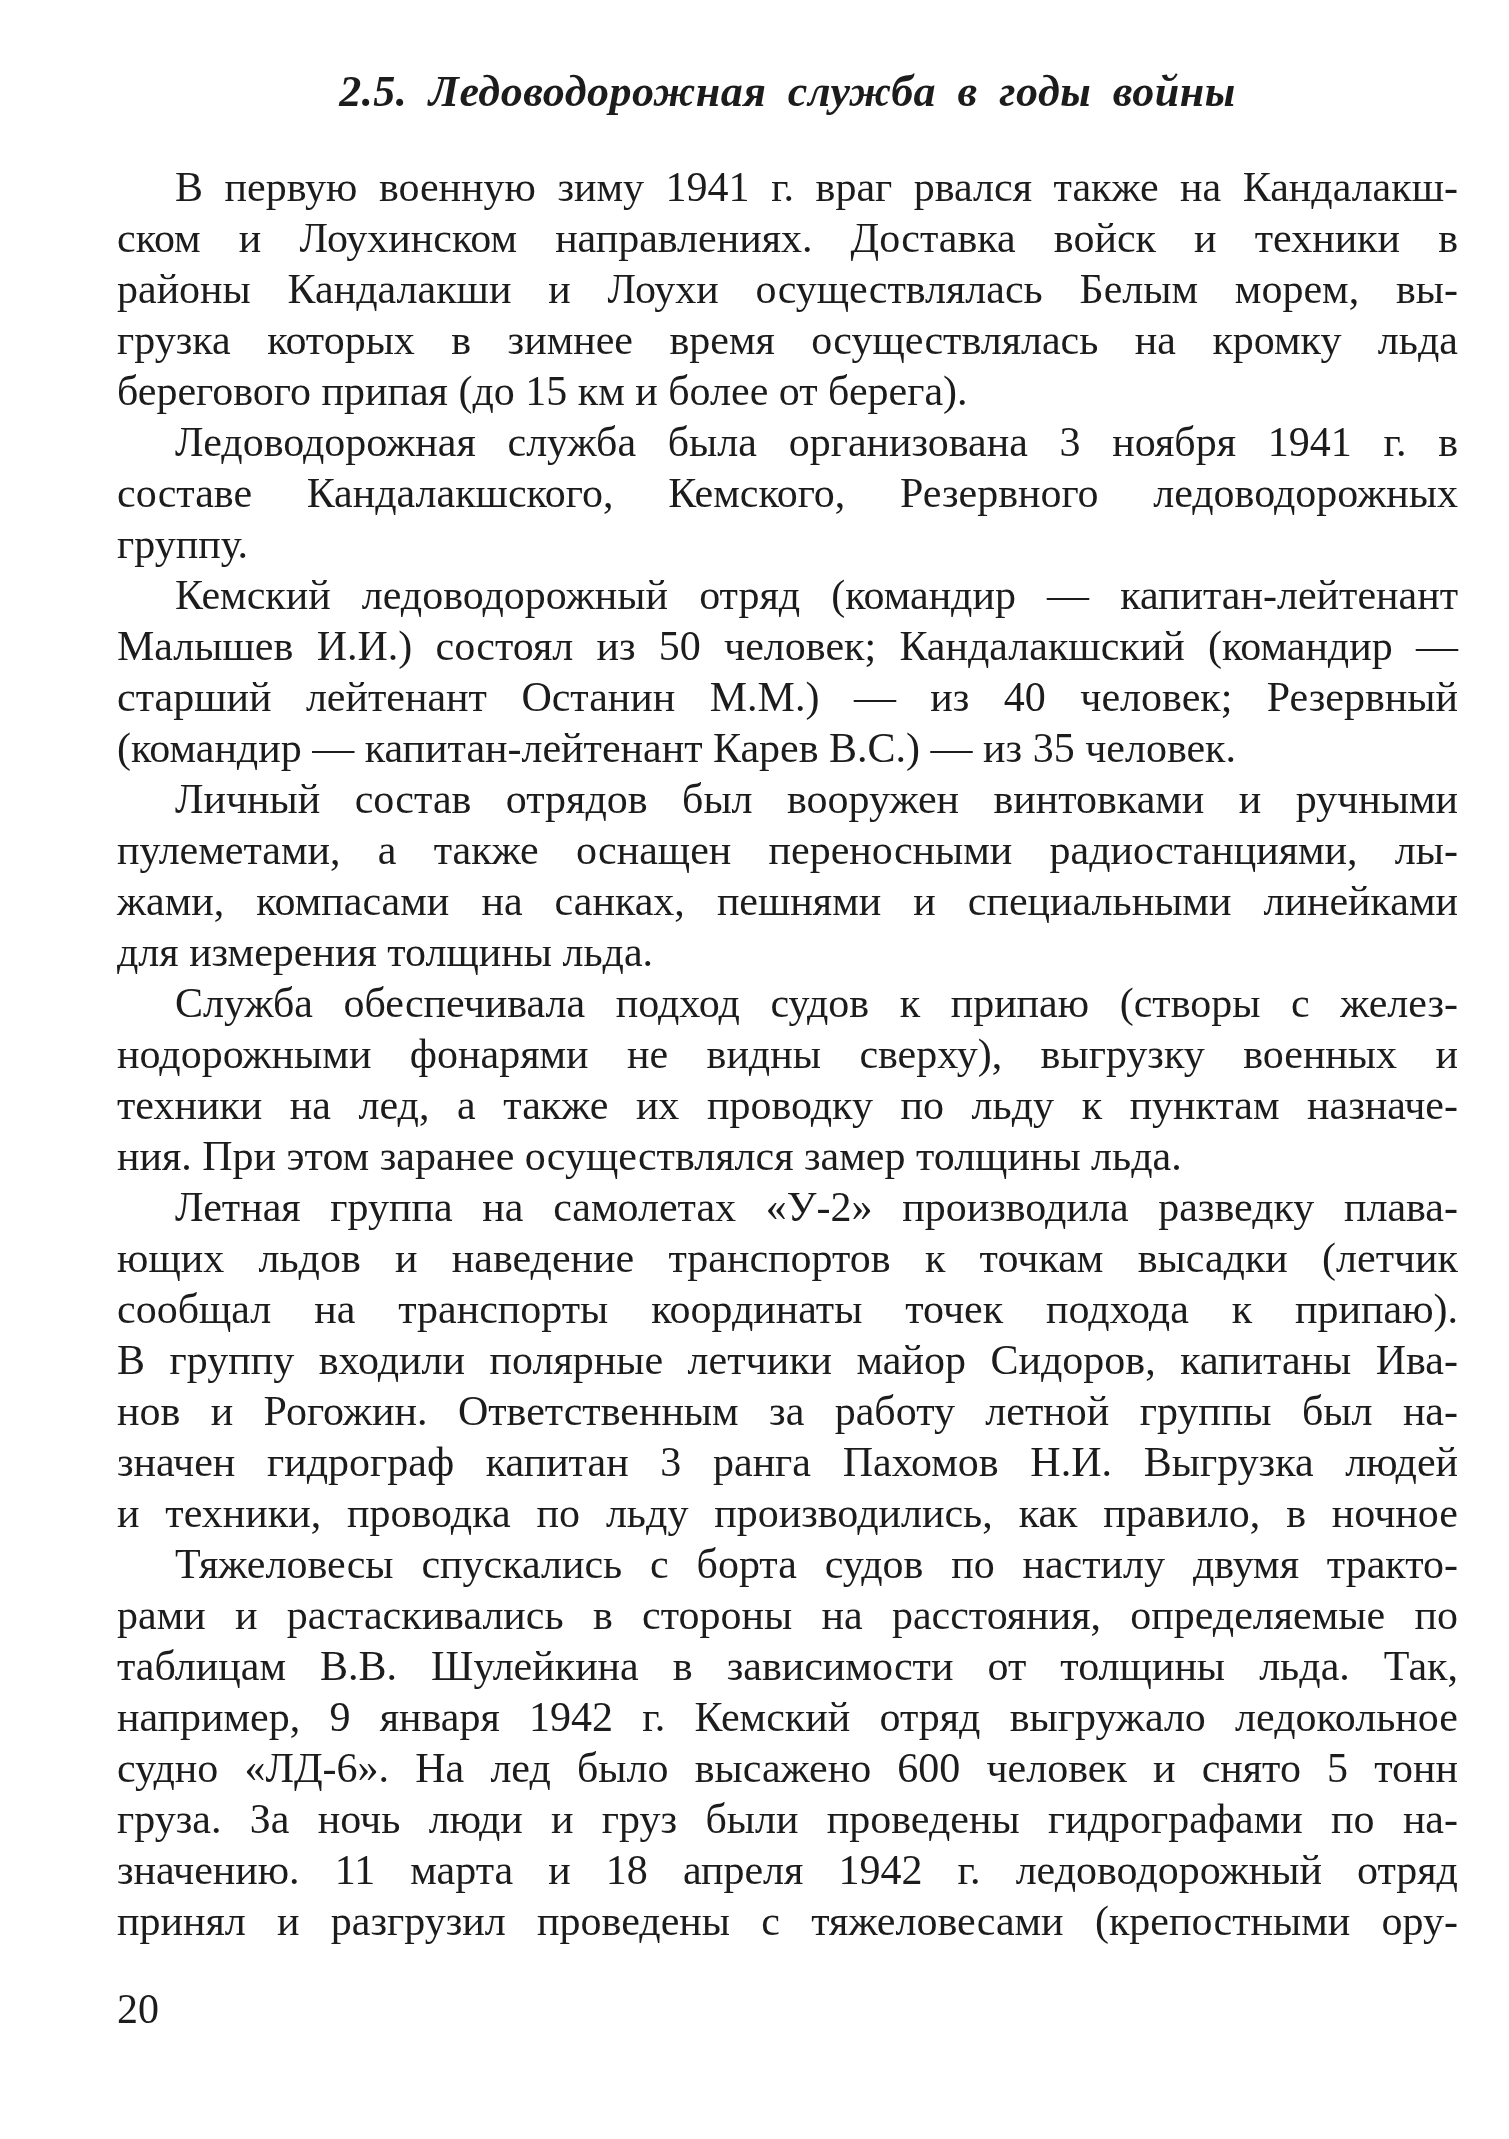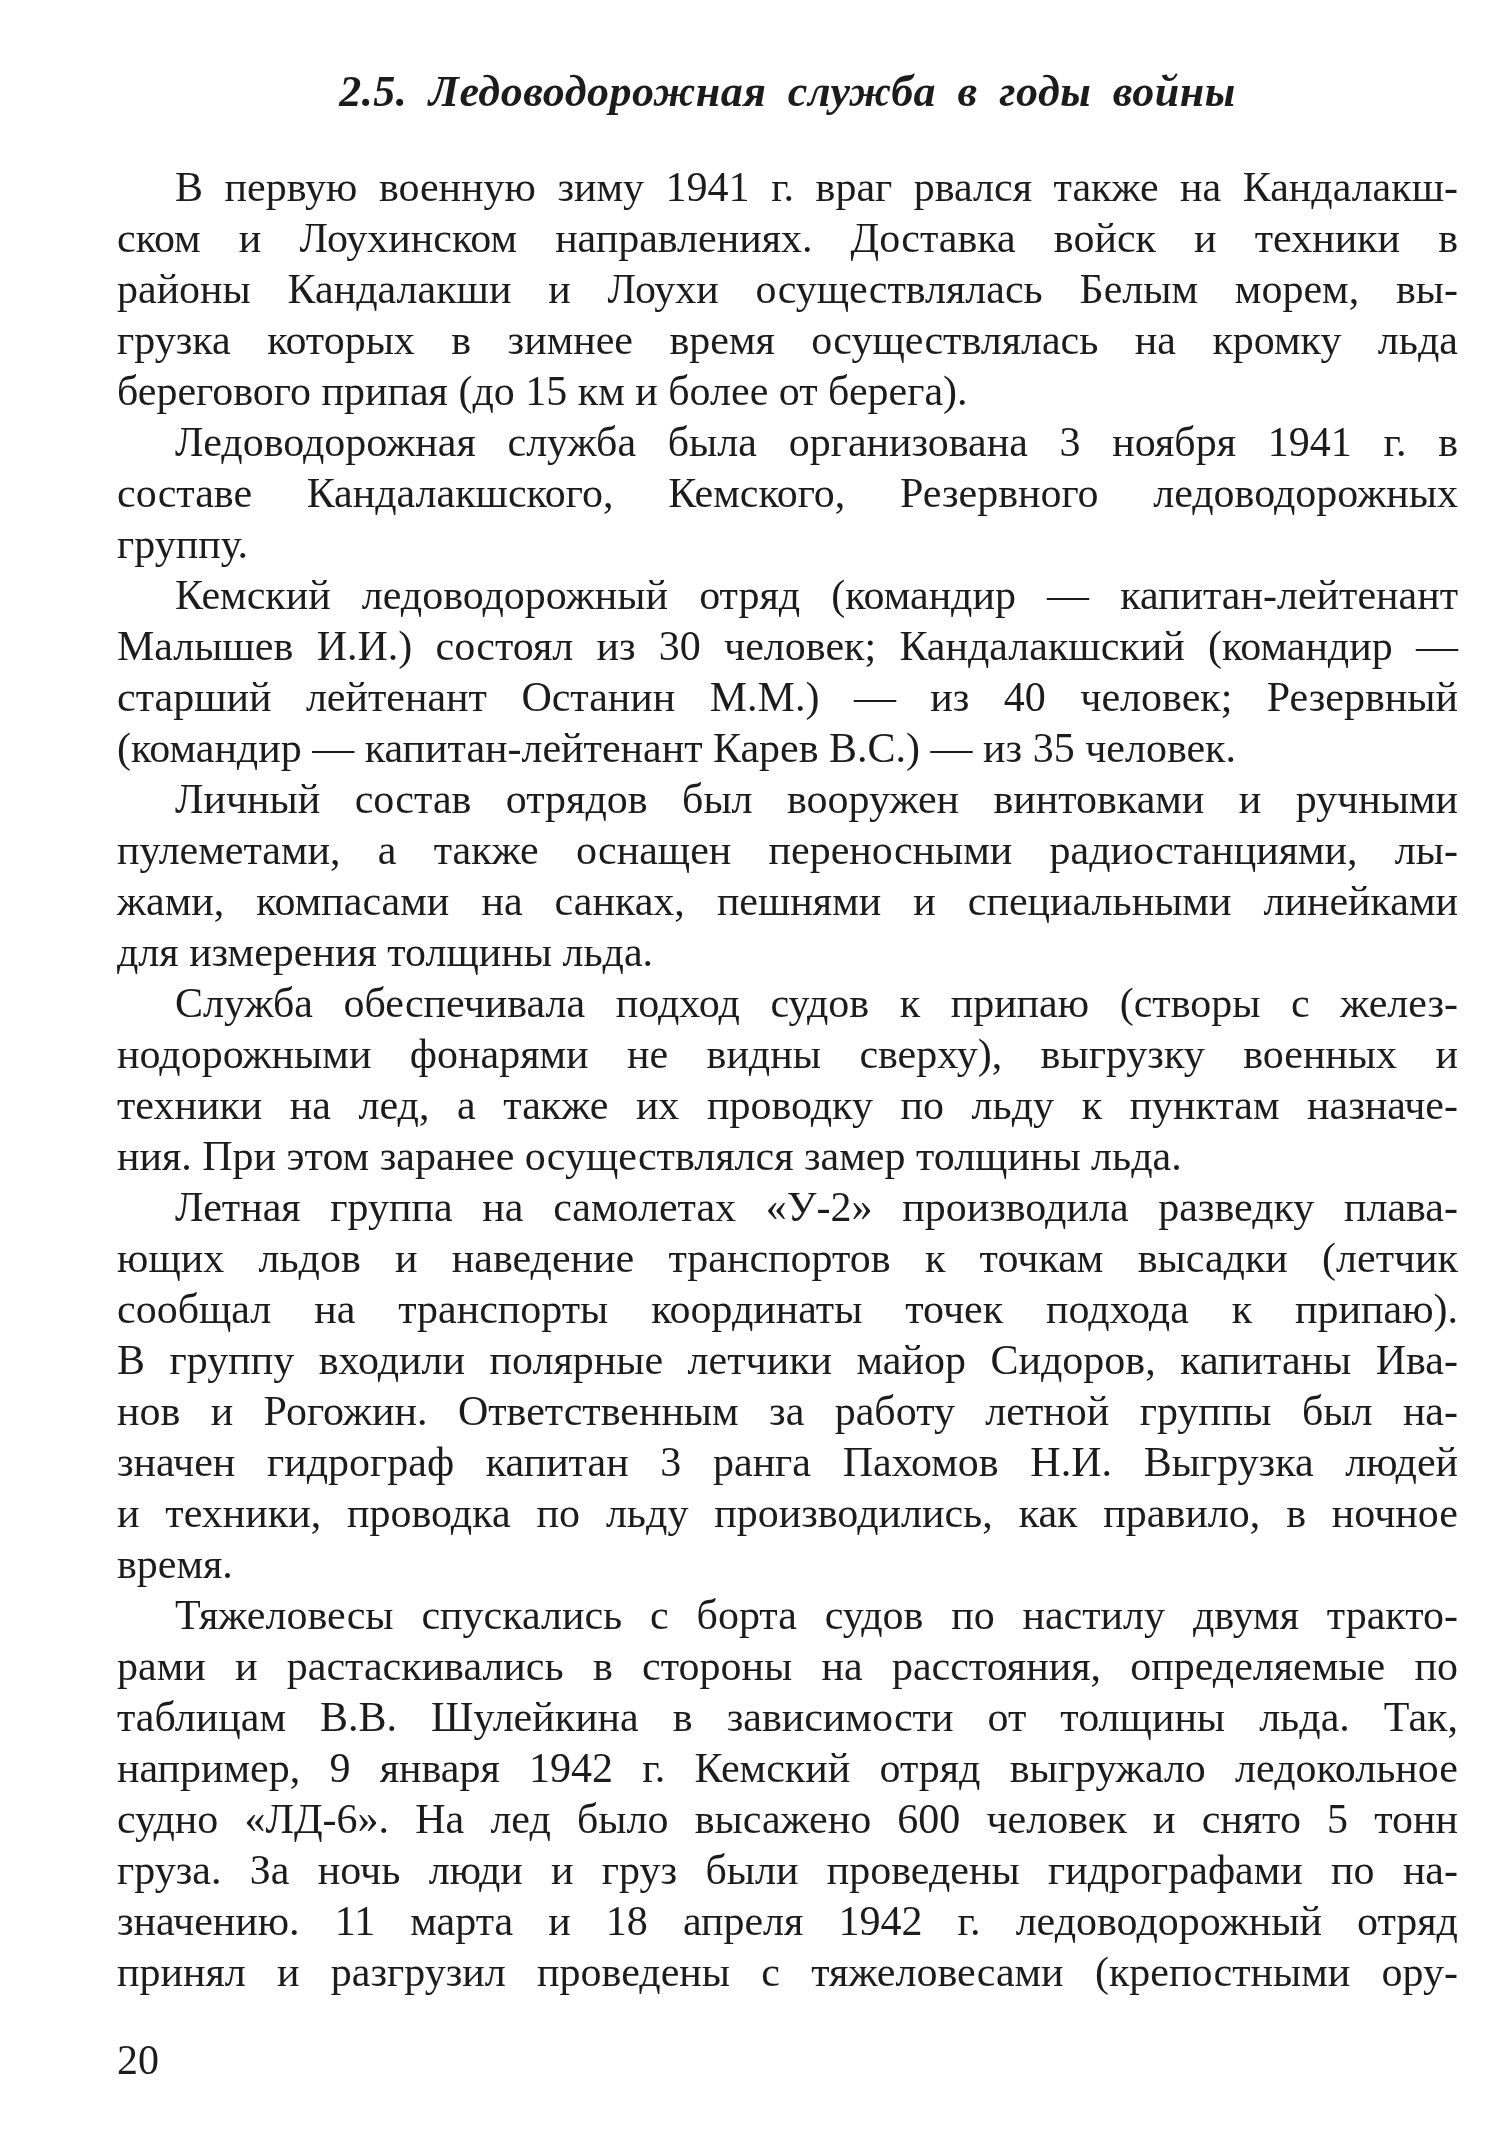--- a/index.html
+++ b/index.html
@@ -72,21 +72,21 @@
         <div class="line">грузка которых в зимнее время осуществлялась на кромку льда</div>
         <div class="line para-end">берегового припая (до 15 км и более от берега).</div>
       </div>
       <div class="para">
         <div class="line indent">Ледоводорожная служба была организована 3 ноября 1941 г. в</div>
         <div class="line">составе Кандалакшского, Кемского, Резервного ледоводорожных</div>
         <div class="line para-end">группу.</div>
       </div>
       <div class="para">
         <div class="line indent">Кемский ледоводорожный отряд (командир — капитан-лейтенант</div>
-        <div class="line">Малышев И.И.) состоял из 30 человек; Кандалакшский (командир —</div>
+        <div class="line">Малышев И.И.) состоял из 50 человек; Кандалакшский (командир —</div>
         <div class="line">старший лейтенант Останин М.М.) — из 40 человек; Резервный</div>
         <div class="line para-end">(командир — капитан-лейтенант Карев В.С.) — из 35 человек.</div>
       </div>
       <div class="para">
         <div class="line indent">Личный состав отрядов был вооружен винтовками и ручными</div>
         <div class="line">пулеметами, а также оснащен переносными радиостанциями, лы-</div>
         <div class="line">жами, компасами на санках, пешнями и специальными линейками</div>
         <div class="line para-end">для измерения толщины льда.</div>
       </div>
       <div class="para">
@@ -96,21 +96,20 @@
         <div class="line para-end">ния. При этом заранее осуществлялся замер толщины льда.</div>
       </div>
       <div class="para">
         <div class="line indent">Летная группа на самолетах «У-2» производила разведку плава-</div>
         <div class="line">ющих льдов и наведение транспортов к точкам высадки (летчик</div>
         <div class="line">сообщал на транспорты координаты точек подхода к припаю).</div>
         <div class="line">В группу входили полярные летчики майор Сидоров, капитаны Ива-</div>
         <div class="line">нов и Рогожин. Ответственным за работу летной группы был на-</div>
         <div class="line">значен гидрограф капитан 3 ранга Пахомов Н.И. Выгрузка людей</div>
         <div class="line">и техники, проводка по льду производились, как правило, в ночное</div>
-        <div class="line para-end">время.</div>
       </div>
       <div class="para">
         <div class="line indent">Тяжеловесы спускались с борта судов по настилу двумя тракто-</div>
         <div class="line">рами и растаскивались в стороны на расстояния, определяемые по</div>
         <div class="line">таблицам В.В. Шулейкина в зависимости от толщины льда. Так,</div>
         <div class="line">например, 9 января 1942 г. Кемский отряд выгружало ледокольное</div>
         <div class="line">судно «ЛД-6». На лед было высажено 600 человек и снято 5 тонн</div>
         <div class="line">груза. За ночь люди и груз были проведены гидрографами по на-</div>
         <div class="line">значению. 11 марта и 18 апреля 1942 г. ледоводорожный отряд</div>
         <div class="line">принял и разгрузил проведены с тяжеловесами (крепостными ору-</div>

